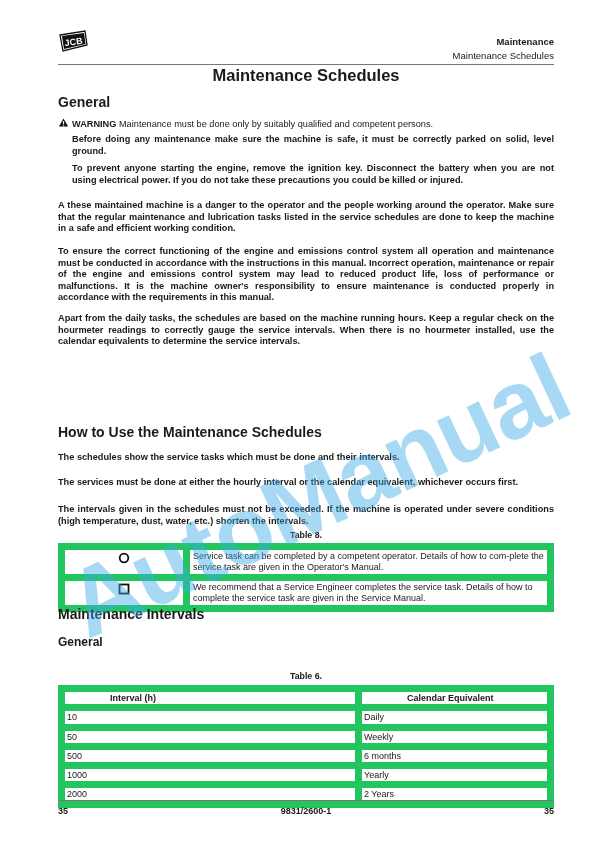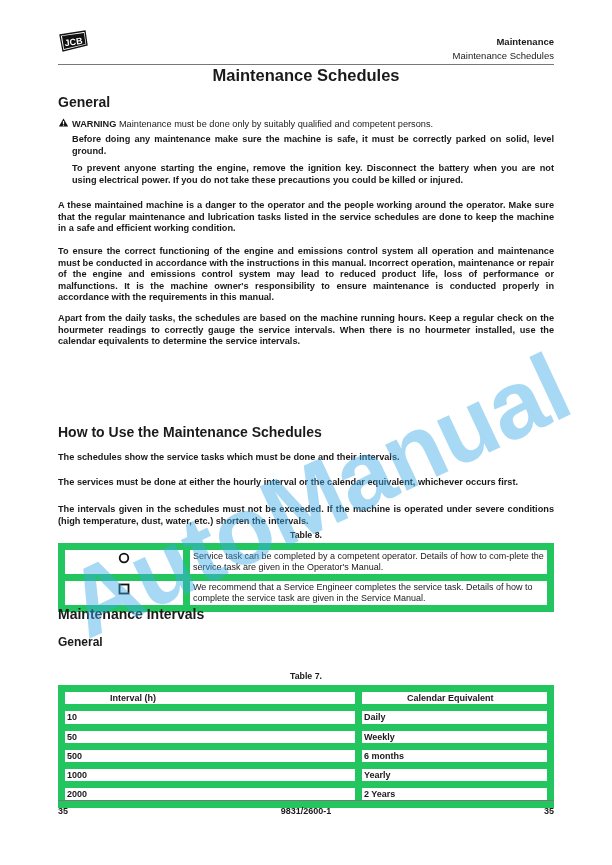--- a/index.html
+++ b/index.html
@@ -16,21 +16,21 @@
   .p { position:absolute; left:0; width:496px; font-size:9.2px; line-height:11.6px; text-align:justify;font-weight:bold; }
   .p.ind { left:14px; width:482px; }
   .warn { position:absolute; left:0; top:118px; font-size:9.2px; line-height:11.6px; }
   .warn .tri { display:inline-block; width:11px; margin-right:3px; }
   .warn b { font-weight:bold; }
   .cap { position:absolute; left:0; width:496px; text-align:center; font-size:8.8px; font-weight:bold; }
   table { border-collapse:collapse; position:absolute; left:0; width:496px; font-size:9px; }
   td, th { border:7px solid #22c55e; padding:0 3px; vertical-align:top; text-align:left; }
   .t8 td { line-height:11px; padding-top:1px; padding-bottom:1px; }
   .t8 td.sym { text-align:center; width:112px; vertical-align:top; }
-  .t9 td, .t9 th { line-height:12.3px; height:12.3px; padding:0 2px;font-weight:bold; }
+  .t9 td, .t9 th { line-height:12.3px; height:12.3px; padding:0 2px; }
   .t9 th { font-weight:bold;padding-left:45px; }
   .t9 .c1 { width:243px; }
   .footer { position:absolute; left:0; width:496px; top:806px; font-size:9px; font-weight:bold; }
   .footer .l { position:absolute; left:0; }
   .footer .c { position:absolute; left:0; width:496px; text-align:center; }
   .footer .r { position:absolute; right:0; }
   .wm { position:absolute; left:20px; top:330px; font-family:"Liberation Sans", sans-serif; font-weight:bold;
         font-size:96px; color:rgba(60,170,230,0.45); transform:rotate(-25deg); transform-origin:left top;
         white-space:nowrap; letter-spacing:-1px; pointer-events:none; top:560px; left:50px; }
 </style>
@@ -97,21 +97,21 @@
             </svg>
       </td>
       <td>We recommend that a Service Engineer completes the service task. Details of how to complete the service task are given in the Service Manual.</td>
     </tr>
   </tbody>
     </table>
 
   <div class="h2" style="top:606px">Maintenance Intervals</div>
   <div class="h3" style="top:635px">General</div>
 
-  <div class="cap" style="top:671px">Table 7.</div>
+  <div class="cap" style="top:671px">Table 6.</div>
 
   <table class="t9" style="top:685px">
     <tbody>
         <tr>
       <th class="c1">Interval (h)</th>
       <th>Calendar Equivalent</th>
     </tr>
     <tr>
       <td>10</td>
       <td>Daily</td>

